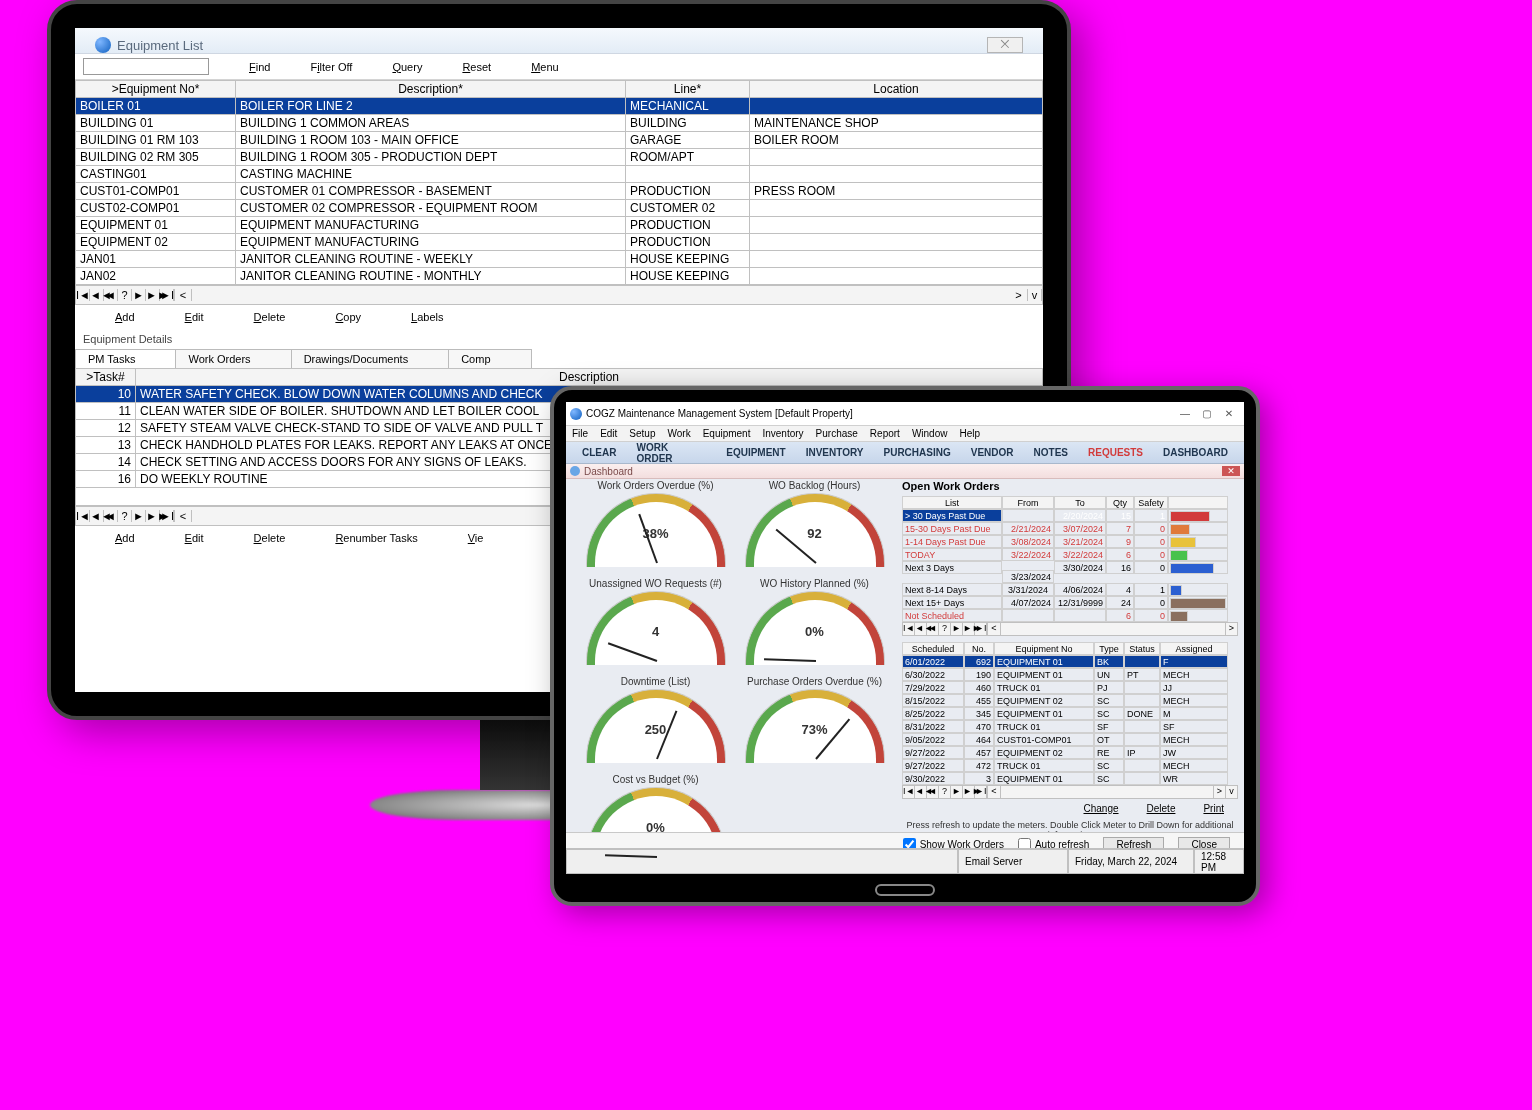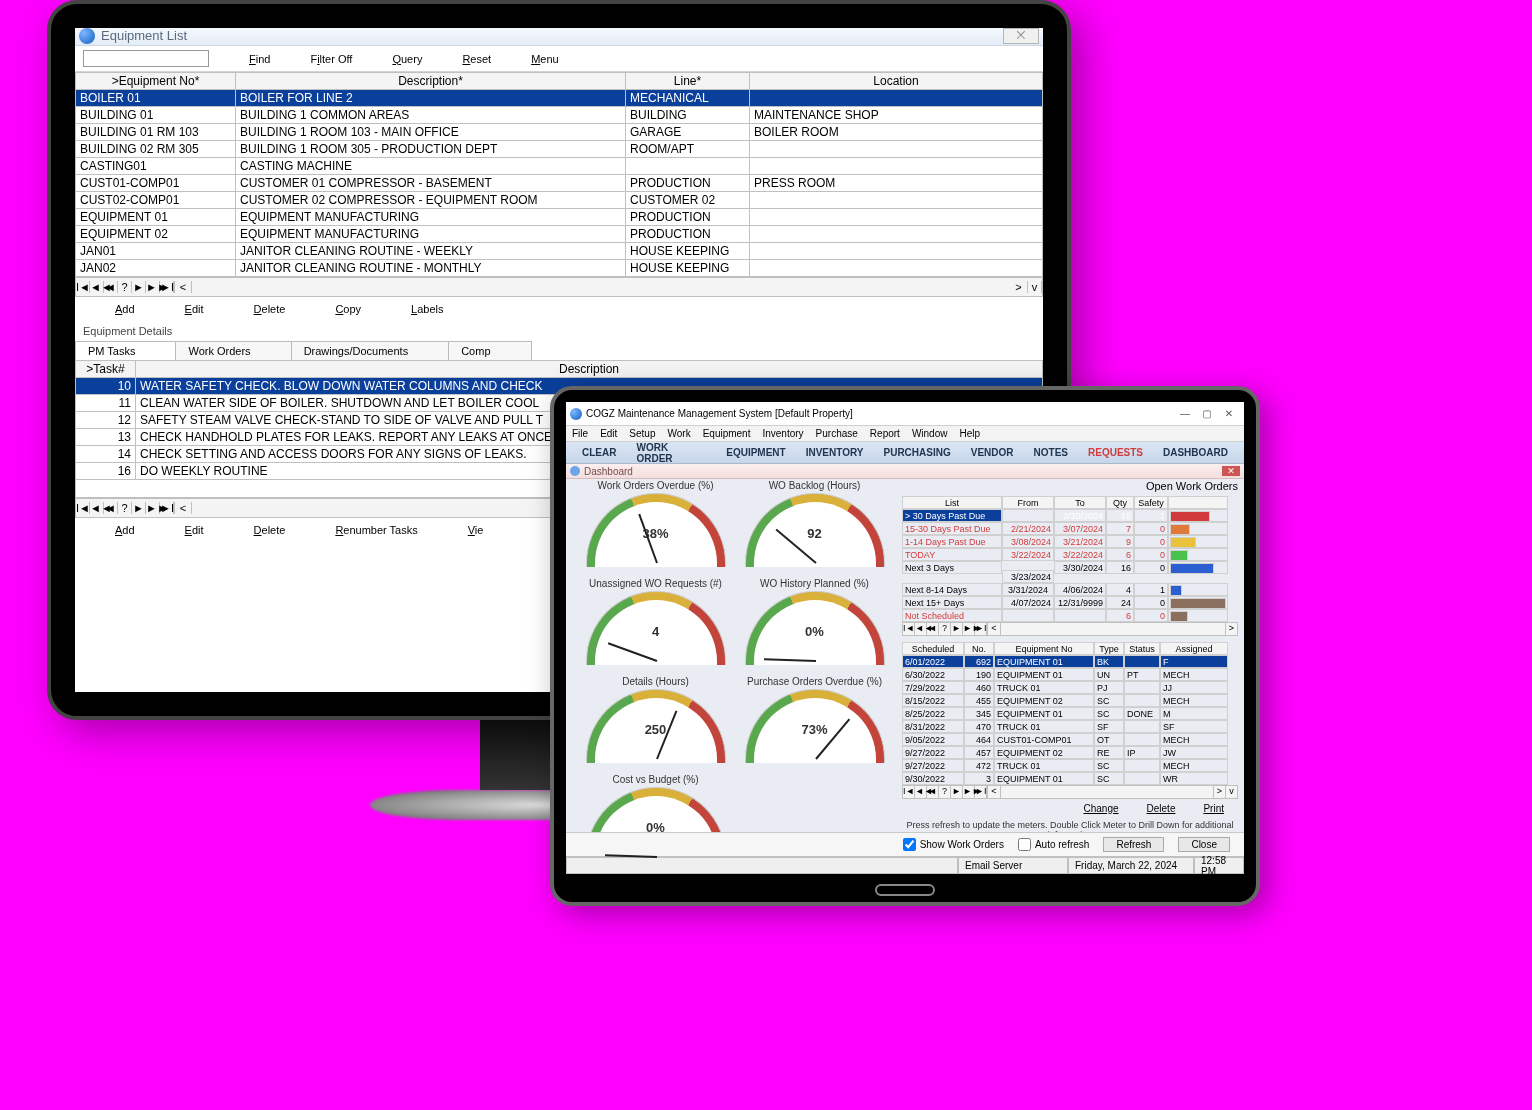--- a/index.html
+++ b/index.html
@@ -61,23 +61,23 @@
   }
   .tablet .screen {
     position: absolute;
     left: 12px; top: 12px; right: 12px; bottom: 28px;
     background: #e9ecf2;
     overflow: hidden;
   }
 
   
   .win-title {
-    display:flex; align-items:flex-start;
+    display:flex; align-items:flex-end;
     background: linear-gradient(#f5f9fd,#e3ecf6);
-    height:18px; padding:0 4px;
+    height:26px; padding:0 20px;
     border-bottom:1px solid #cfd7e2;
   }
   .win-title .icon {
     width:16px; height:16px; border-radius:50%;
     background: radial-gradient(circle at 30% 30%, #7fb7ff,#1060c0);
     margin-right:6px;
   }
   .win-title .ttl { color:#5a6a7d; font-size:13px; flex:1; }
   .win-title .close-box {
     width:36px; height:16px; background:#f0f0f0; border:1px solid #b5b5b5;
@@ -165,21 +165,21 @@
     content:""; position:absolute; left:8px; right:8px; top:8px; bottom:0;
     background:#fff; border-radius:70px 70px 0 0;
   }
   .gval{ position:absolute; left:0; right:0; top:32px; z-index:2; font-size:13px; font-weight:bold; color:#333;}
   .needle{
     position:absolute; left:50%; bottom:4px; width:2px; height:52px;
     background:#222; transform-origin:bottom center; z-index:2;
   }
 
   .right-pane{ flex:1; padding:4px 6px; }
-  .owo-title{ text-align:right; font-weight:normal; font-size:11px; margin:2px 0 4px;}
+  .owo-title{ text-align:left; font-weight:bold; font-size:11px; margin:2px 0 4px;}
   .range-row{ display:grid; grid-template-columns: 100px 52px 52px 28px 34px 60px; font-size:9px;}
   .range-row div{ border:1px solid #d0d0d0; padding:0 2px; height:13px; line-height:12px; overflow:hidden;}
   .range-header div{ background:#f4f4f4; text-align:center;}
   .bar{ height:11px; }
 
   .tiny-nav { height:14px; background:#f4f4f4; border:1px solid #c0c0c0; display:flex; }
   .tiny-nav span{ width:12px; text-align:center; border-right:1px solid #c0c0c0; font-size:9px;}
   .tiny-nav .spacer{flex:1; border:none;}
   .tiny-nav .chev-rt{ margin-left:auto; border-left:1px solid #c0c0c0; border-right:none;}
 
@@ -195,21 +195,21 @@
   .db-footer{
     position:absolute; left:0; right:0; bottom:18px; height:24px;
     display:flex; align-items:center; justify-content:flex-end; gap:14px;
     padding:0 14px; border-top:1px solid #c9c9c9; background:#f6f6f6;
     font-size:10px;
   }
   .db-footer label{ display:flex; align-items:center; gap:4px;}
   .db-footer button{ font-size:10px; padding:1px 12px; background:#e8e8e8; border:1px solid #aaa;}
 
   .statusbar{
-    position:absolute; bottom:0; left:0; right:0; height:18px;
+    position:absolute; bottom:0; left:0; right:0; height:26px;
     background:#efefef; border-top:1px solid #c0c0c0;
     display:flex; font-size:10px;
   }
   .statusbar div{ border:1px solid #c0c0c0; padding:0 6px; display:flex; align-items:center;}
   .statusbar .grow{flex:1;}
 
   .sub-win-title{
     height:15px; background:linear-gradient(#fbefef,#f3dede);
     display:flex; align-items:center; padding:0 4px; font-size:10px;
     color:#7a4a4a; border-bottom:1px solid #d8bcbc;
@@ -485,21 +485,21 @@
     </div>
           </div>
           <div class="gauge-box">
             <div class="gtitle">WO History Planned (%)</div>
     <div class="gauge">
       <div class="gval">0%</div>
       <div class="needle" style="transform:rotate(-88deg)"></div>
     </div>
           </div>
           <div class="gauge-box">
-            <div class="gtitle">Details (Hours)</div>
+            <div class="gtitle">Downtime (List)</div>
     <div class="gauge">
       <div class="gval">250</div>
       <div class="needle" style="transform:rotate(22deg)"></div>
     </div>
           </div>
           <div class="gauge-box">
             <div class="gtitle">Purchase Orders Overdue (%)</div>
     <div class="gauge">
       <div class="gval">73%</div>
       <div class="needle" style="transform:rotate(40deg)"></div>

